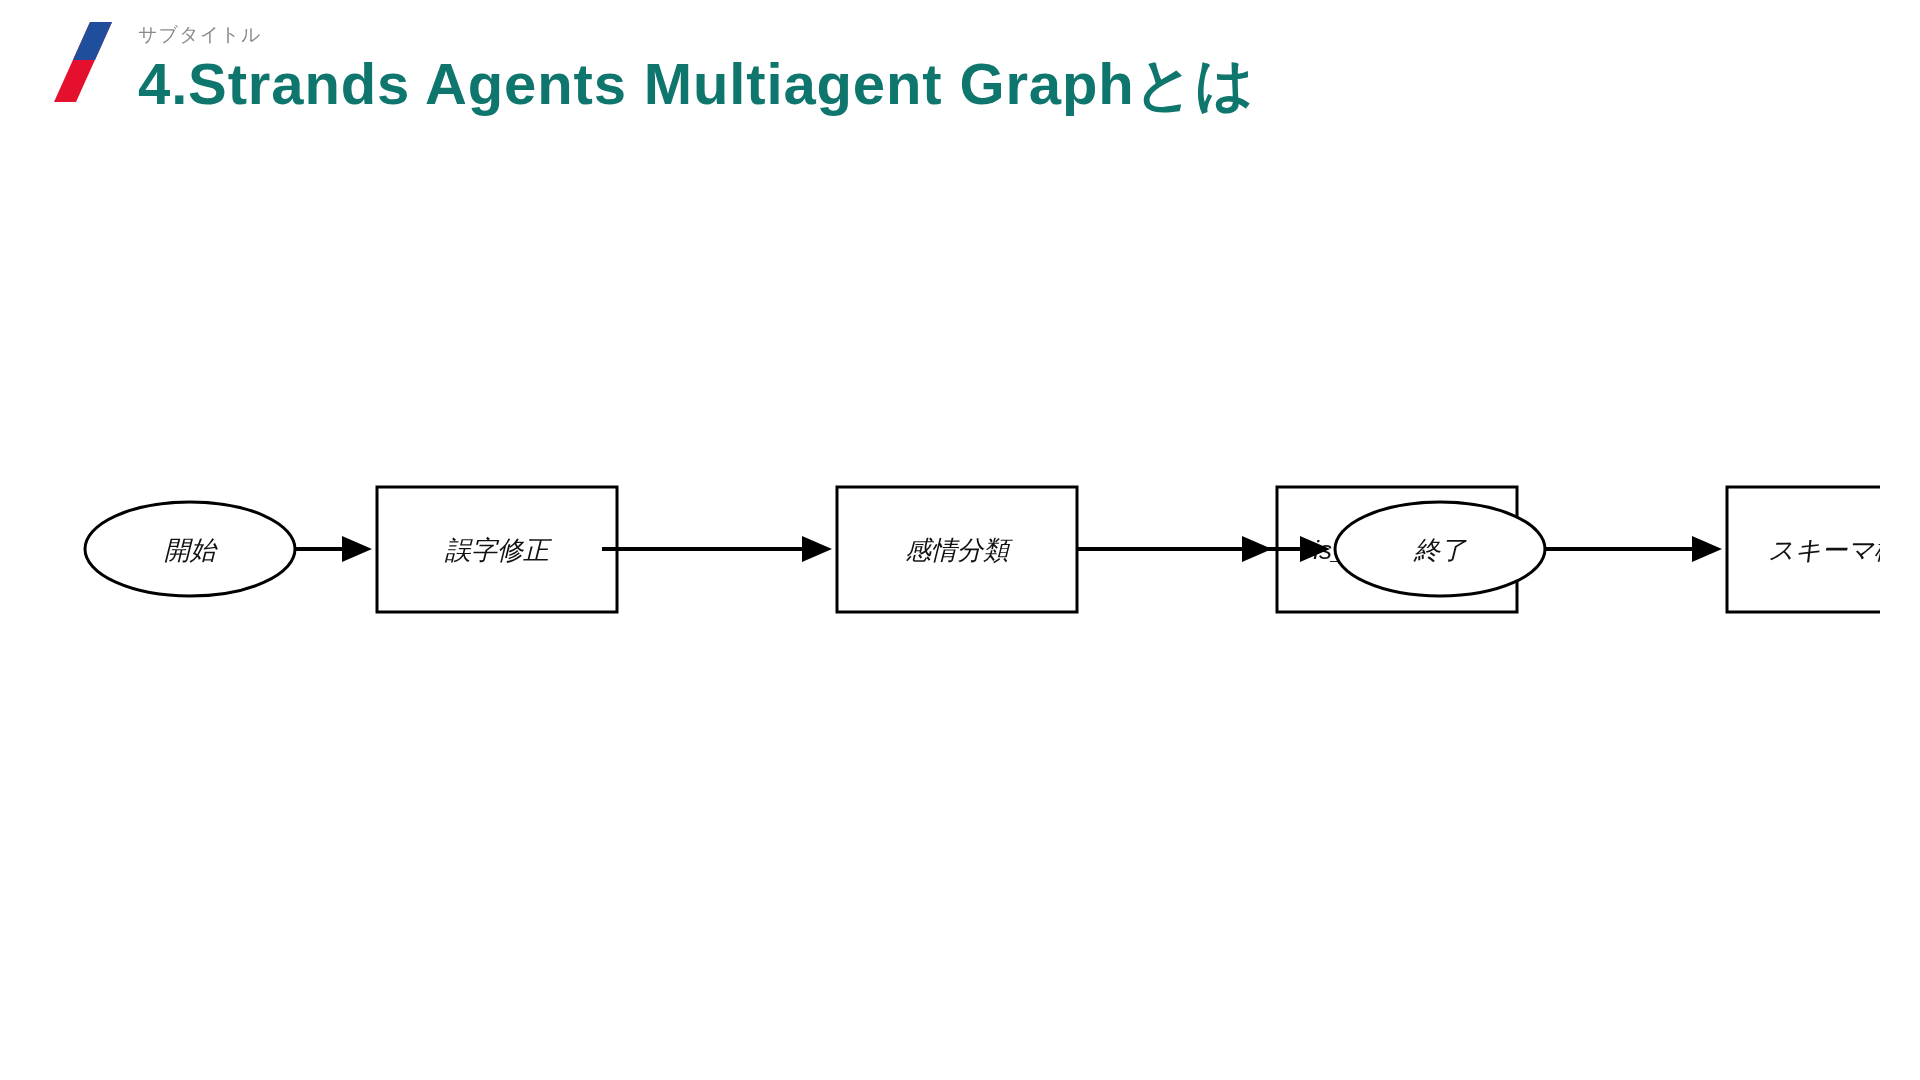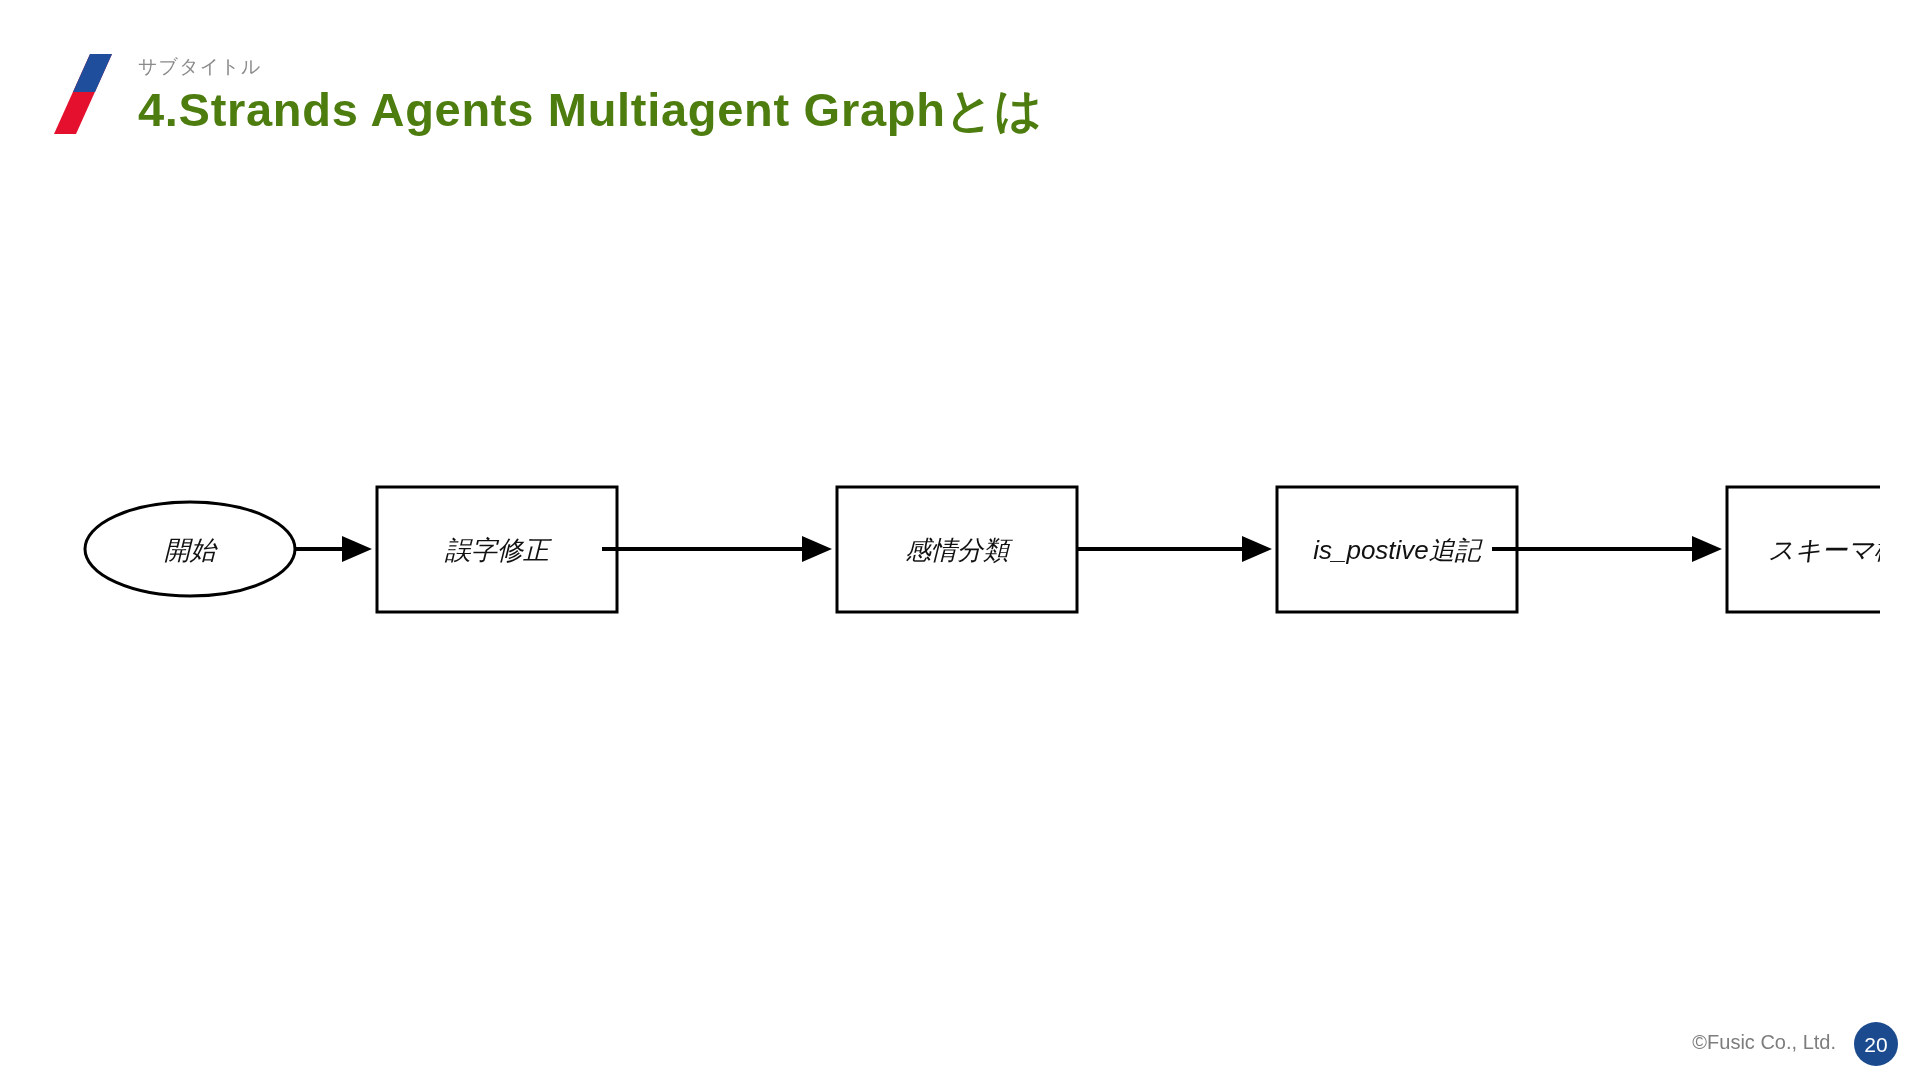--- a/index.html
+++ b/index.html
@@ -22,21 +22,20 @@
     background: #ffffff;
   }
 
   
   .header {
     position: absolute;
     left: 0;
     top: 0;
     width: 1920px;
     height: 150px;
-    margin-top: 32px;
   }
 
   .logo-mark {
     position: absolute;
     left: 54px;
     top: 22px;
     width: 58px;
     height: 80px;
   }
 
@@ -48,23 +47,23 @@
     color: #8a8a8a;
     letter-spacing: 0.06em;
     white-space: nowrap;
     line-height: 1;
   }
 
   .page-title {
     position: absolute;
     left: 138px;
     top: 52px;
-    font-size: 47px;
+    font-size: 58px;
     font-weight: bold;
-    color: #4d7c0f;
+    color: #0f766e;
     letter-spacing: 0.015em;
     white-space: nowrap;
     line-height: 1.1;
   }
 
   
   .diagram {
     position: absolute;
     left: 60px;
     top: 470px;
@@ -197,19 +196,29 @@
         <polygon class="edge-head" points="1632,66 1662,79 1632,92"></polygon>
       </g>
 
       <g>
         <rect class="node-shape" x="1667" y="17" width="240" height="125"></rect>
         <text class="node-label" x="1787" y="80">スキーマ検証</text>
       </g>
     </svg>
   </div>
 
-
-  <div class="footer">
-    <div class="copyright">©Fusic Co., Ltd.</div>
-    <div class="page-badge">20</div>
+  <div class="diagram" style="left:1240px; top:470px; width:680px;">
+    <svg width="680" height="160" viewBox="0 0 680 160" xmlns="http://www.w3.org/2000/svg">
+
+      <g>
+        <line class="edge-line" x1="10" y1="79" x2="60" y2="79"></line>
+        <polygon class="edge-head" points="60,66 90,79 60,92"></polygon>
+      </g>
+
+      <g>
+        <ellipse class="node-shape" cx="200" cy="79" rx="105" ry="47"></ellipse>
+        <text class="node-label" x="200" y="80">終了</text>
+      </g>
+    </svg>
   </div>
 
+
 </div>
 
 </body></html>

